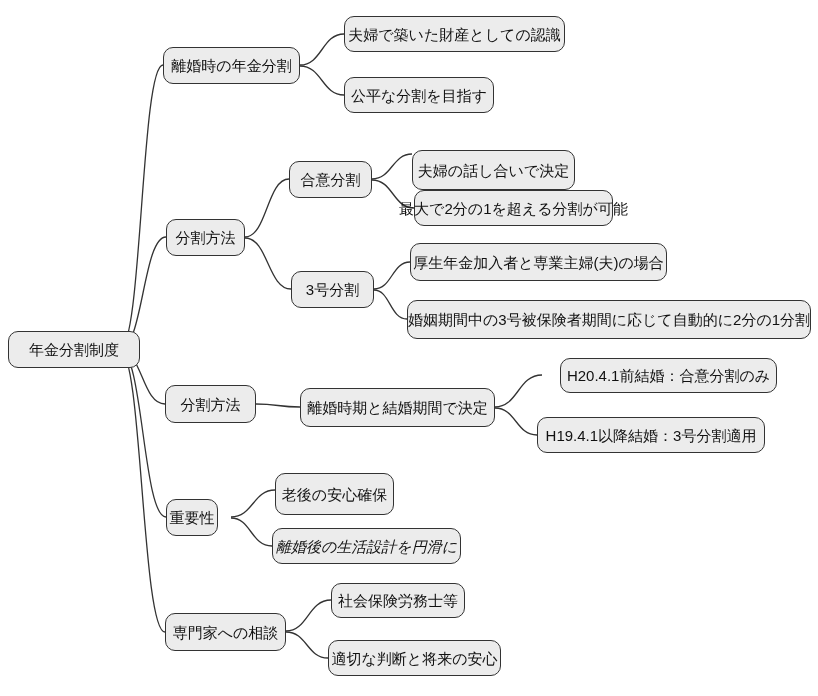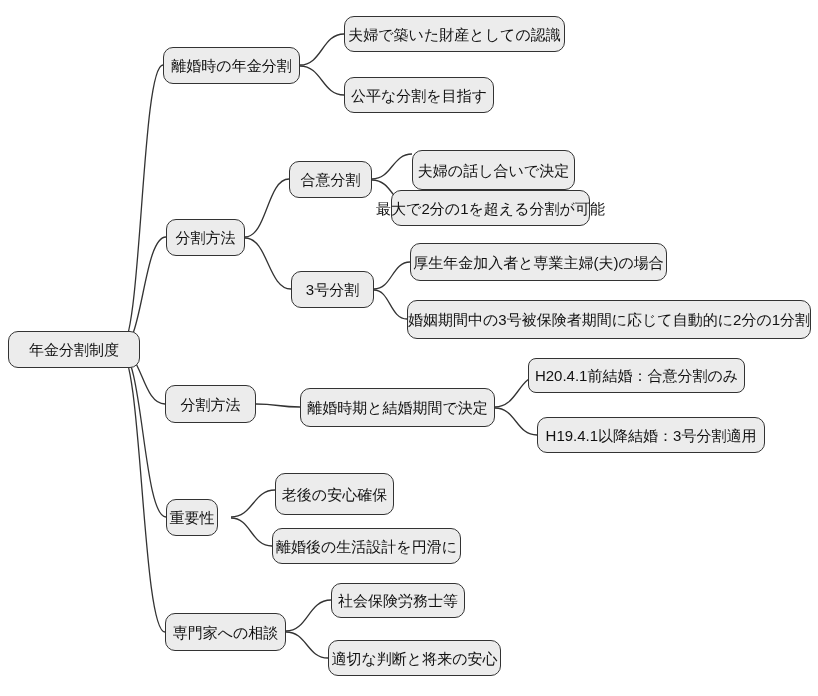--- a/index.html
+++ b/index.html
@@ -68,31 +68,31 @@
 
   <div class="node" style="left:8px;top:331px;width:132px;height:37px;">年金分割制度</div>
 
   <div class="node" style="left:163px;top:47px;width:137px;height:37px;">離婚時の年金分割</div>
   <div class="node" style="left:344px;top:16px;width:221px;height:36px;">夫婦で築いた財産としての認識</div>
   <div class="node" style="left:344px;top:77px;width:150px;height:36px;">公平な分割を目指す</div>
 
   <div class="node" style="left:166px;top:219px;width:79px;height:37px;">分割方法</div>
   <div class="node" style="left:289px;top:161px;width:83px;height:37px;">合意分割</div>
   <div class="node" style="left:412px;top:150px;width:163px;height:40px;">夫婦の話し合いで決定</div>
-  <div class="node" style="left:391px;top:190px;width:199px;height:36px;">最大で2分の1を超える分割が可能</div>
+  <div class="node" style="left:414px;top:190px;width:199px;height:36px;">最大で2分の1を超える分割が可能</div>
   <div class="node" style="left:291px;top:271px;width:83px;height:37px;">3号分割</div>
   <div class="node" style="left:410px;top:243px;width:257px;height:38px;">厚生年金加入者と専業主婦(夫)の場合</div>
   <div class="node" style="left:407px;top:300px;width:404px;height:39px;">婚姻期間中の3号被保険者期間に応じて自動的に2分の1分割</div>
 
   <div class="node" style="left:165px;top:385px;width:91px;height:38px;">分割方法</div>
   <div class="node" style="left:300px;top:388px;width:195px;height:39px;">離婚時期と結婚期間で決定</div>
-  <div class="node" style="left:528px;top:358px;width:217px;height:35px;border-radius:8px;">H20.4.1前結婚：合意分割のみ</div>
+  <div class="node" style="left:560px;top:358px;width:217px;height:35px;">H20.4.1前結婚：合意分割のみ</div>
   <div class="node" style="left:537px;top:417px;width:228px;height:36px;">H19.4.1以降結婚：3号分割適用</div>
 
   <div class="node" style="left:166px;top:499px;width:52px;height:37px;">重要性</div>
   <div class="node" style="left:275px;top:473px;width:119px;height:42px;">老後の安心確保</div>
-  <div class="node" style="left:272px;top:528px;width:189px;height:36px;">離婚後の生活設計を円滑に</div>
+  <div class="node" style="left:272px;top:528px;width:189px;height:36px;font-style:italic;">離婚後の生活設計を円滑に</div>
 
   <div class="node" style="left:165px;top:613px;width:121px;height:38px;">専門家への相談</div>
   <div class="node" style="left:331px;top:583px;width:134px;height:35px;">社会保険労務士等</div>
   <div class="node" style="left:328px;top:640px;width:173px;height:36px;">適切な判断と将来の安心</div>
 
 </div>
 
 </body></html>

